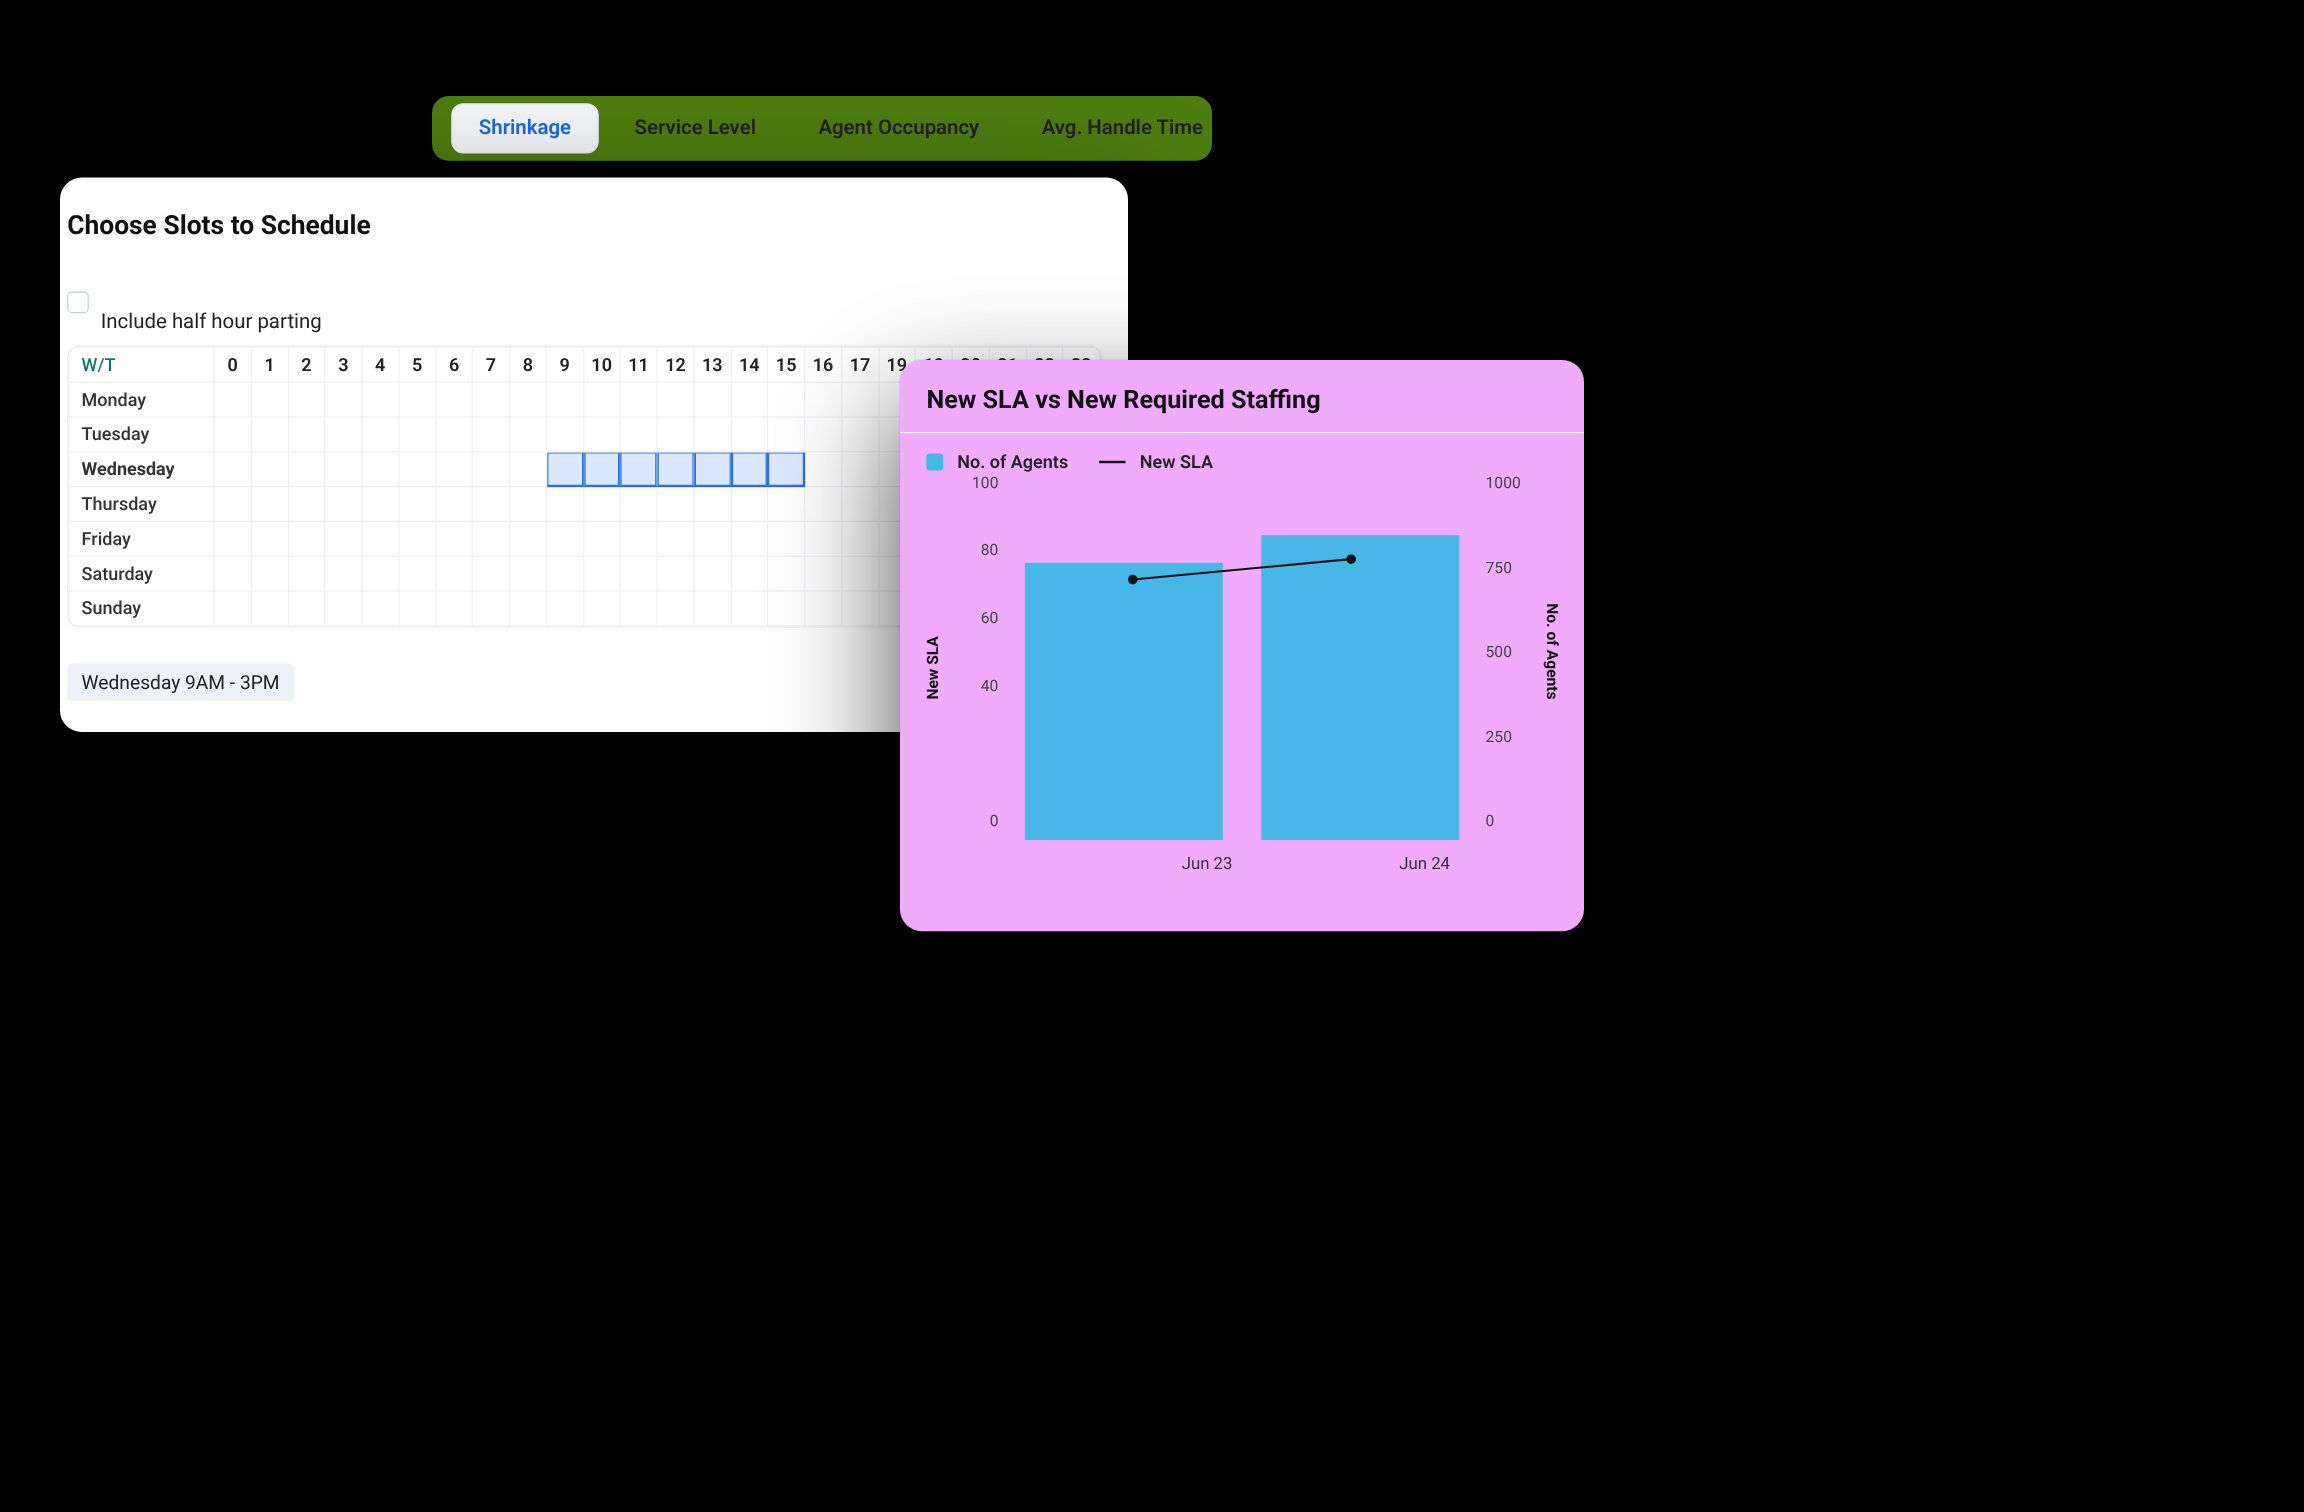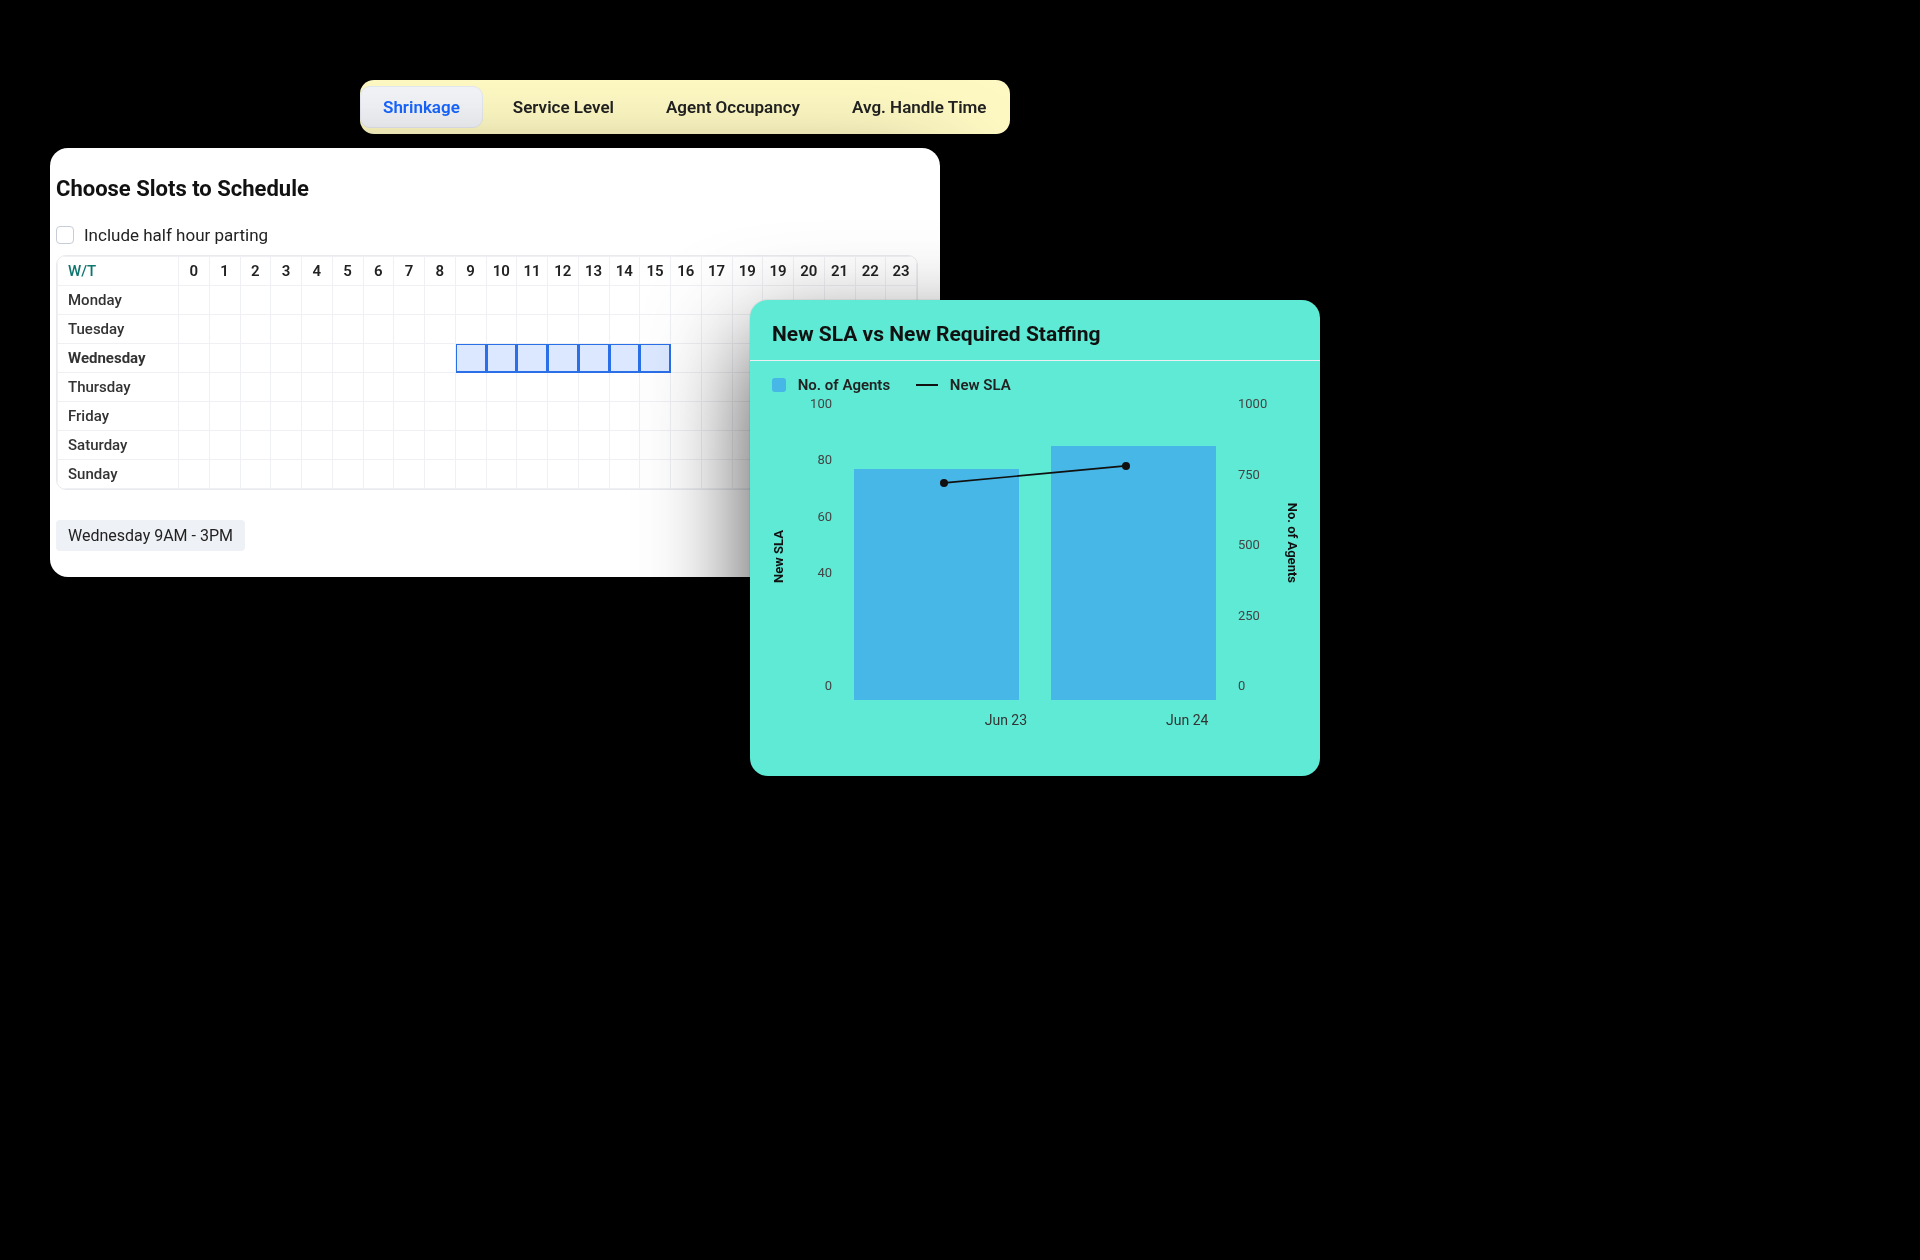--- a/index.html
+++ b/index.html
@@ -13,26 +13,26 @@
     overflow: hidden;
   }
 
   
   .tabbar {
     position: absolute;
     left: 360px;
     top: 80px;
     width: 650px;
     height: 54px;
-    background: #fef9c3;
+    background: #4d7c0f;
     border-radius: 14px;
     box-shadow: 0 30px 80px rgba(0,0,0,.6), 0 0 0 1px rgba(0,0,0,.04);
     display: flex;
     align-items: center;
-    padding: 0;
+    padding: 16px;
     box-sizing: border-box;
     gap: 8px;
   }
   .tab {
     flex: 0 0 auto;
     padding: 10px 22px;
     border-radius: 10px;
     font-size: 17px;
     font-weight: 600;
     color: #222;
@@ -71,20 +71,21 @@
   .checkbox {
     width: 16px;
     height: 16px;
     border: 1.5px solid #c6cdd6;
     border-radius: 4px;
     background: #fff;
   }
   .checkbox-label {
     font-size: 17px;
     color: #222;
+    margin-top: 33px;
   }
 
   .grid-wrap {
     border: 1px solid #e8eaee;
     border-radius: 10px;
     overflow: hidden;
   }
   table.slot-grid {
     border-collapse: collapse;
     width: 100%;
@@ -137,21 +138,21 @@
     font-size: 16px;
     color: #222;
   }
 
   
   .card-chart {
     position: absolute;
     left: 750px;
     top: 300px;
     width: 570px;
-    background: #5eead4;
+    background: #f0abfc;
     border-radius: 18px;
     box-shadow: 0 40px 100px rgba(0,0,0,.7), 0 0 0 1px rgba(0,0,0,.05);
     padding: 22px 22px 28px 22px;
     box-sizing: border-box;
   }
   .card-chart h3 {
     margin: 0 0 14px 0;
     font-size: 21px;
     font-weight: 700;
   }

